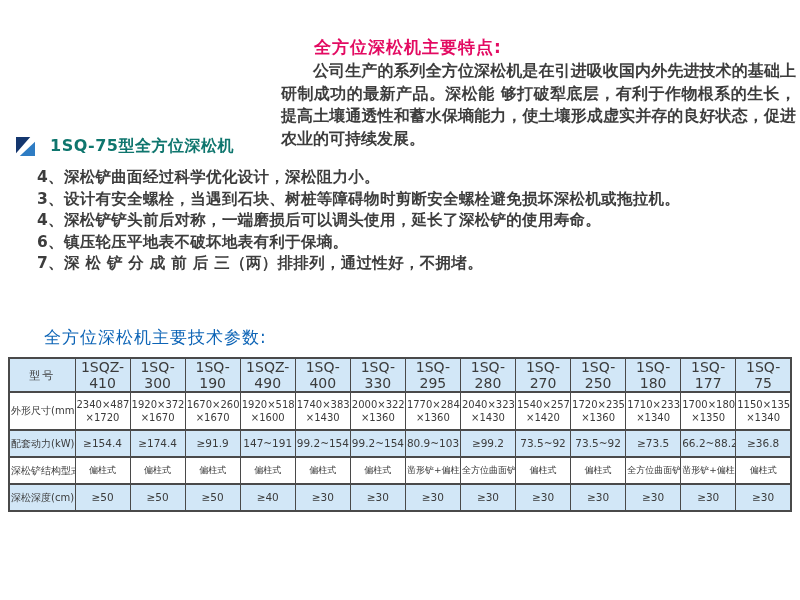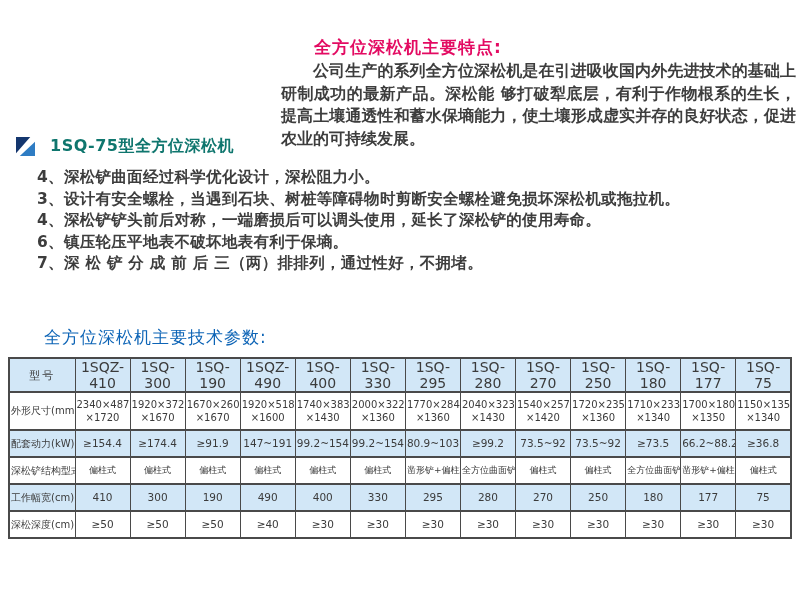--- a/index.html
+++ b/index.html
@@ -200,36 +200,20 @@
         <td>偏柱式</td>
         <td>凿形铲+偏柱式</td>
         <td>全方位曲面铲</td>
         <td>偏柱式</td>
         <td>偏柱式</td>
         <td>全方位曲面铲</td>
         <td>凿形铲+偏柱式</td>
         <td>偏柱式</td>
       </tr>
       <tr>
-        <th class="rowlabel">工作幅宽(cm)</th>
-        <td>410</td>
-        <td>300</td>
-        <td>190</td>
-        <td>490</td>
-        <td>400</td>
-        <td>330</td>
-        <td>295</td>
-        <td>280</td>
-        <td>270</td>
-        <td>250</td>
-        <td>180</td>
-        <td>177</td>
-        <td>75</td>
-      </tr>
-      <tr>
         <th class="rowlabel">深松深度(cm)</th>
         <td>≥50</td>
         <td>≥50</td>
         <td>≥50</td>
         <td>≥40</td>
         <td>≥30</td>
         <td>≥30</td>
         <td>≥30</td>
         <td>≥30</td>
         <td>≥30</td>

